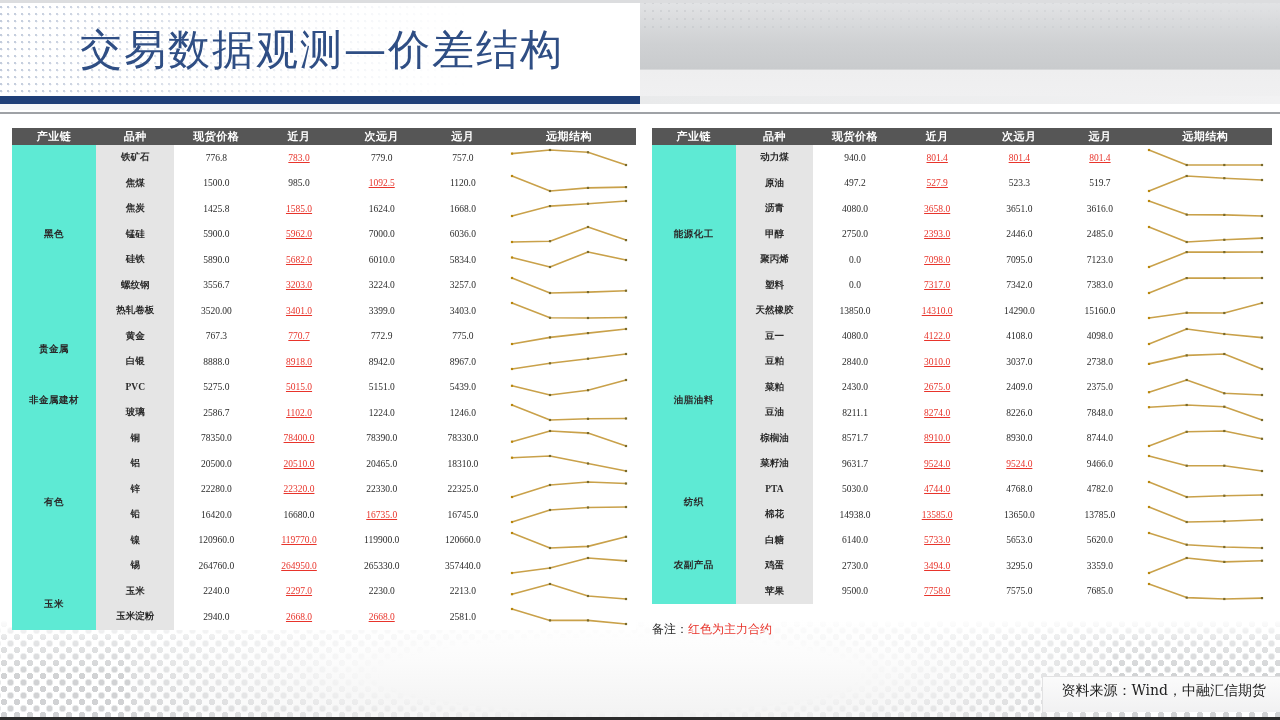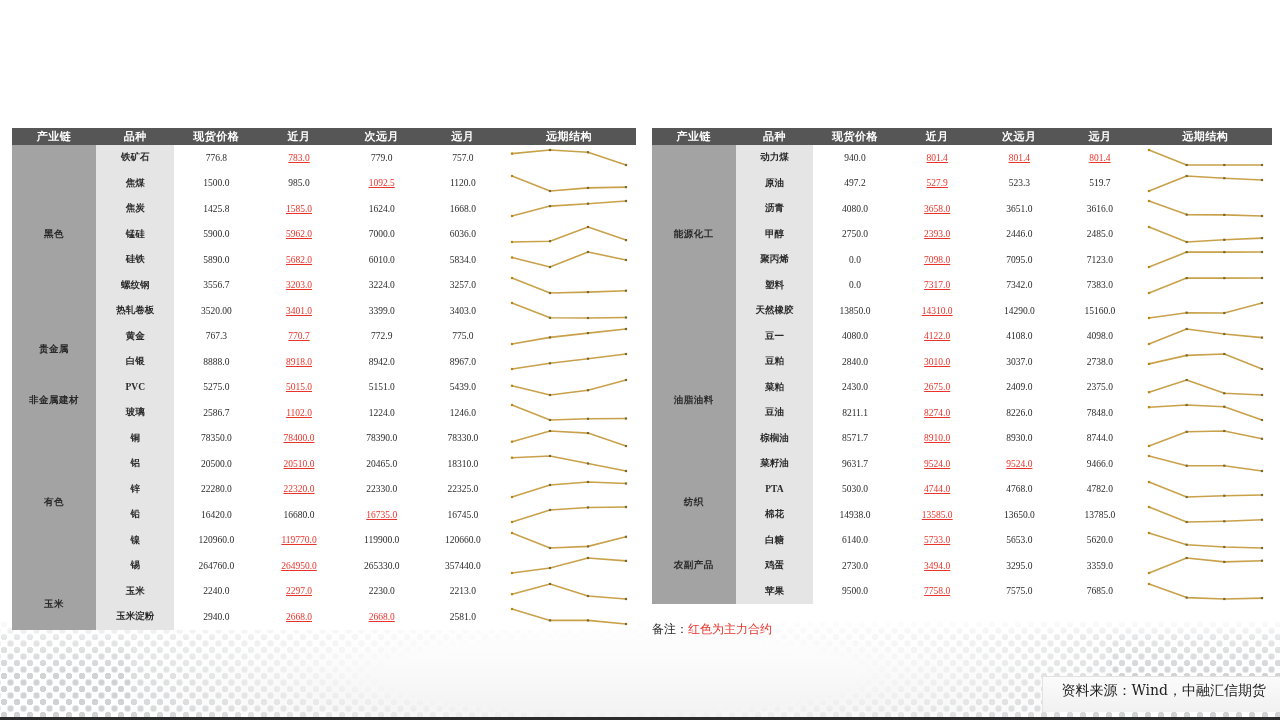--- a/index.html
+++ b/index.html
@@ -114,21 +114,21 @@
     height: 25.5px;
     border: none;
     white-space: nowrap;
     font-family: "Liberation Serif", "DejaVu Serif", serif;
   }
   td.grp {
     font-size: 11px;
     font-weight: bold;
     font-family: "Liberation Sans", sans-serif;
     color: #1b1b1b;
-    background: #a3a3a3;
+    background: #5eead4;
     border-right: 1px solid #ffffff;
     letter-spacing: .5px;
     margin-top: 20px;
   }
   td.var {
     font-size: 9.5px;
     font-weight: bold;
     font-family: "Liberation Sans", sans-serif;
     color: #1b1b1b;
     background: #e5e5e5;
@@ -164,20 +164,33 @@
   }
 </style>
 </head>
 <body>
 
 <div class="slide">
 
   <div class="honeycomb"></div>
   <div class="honeycomb-fade-center"></div>
 
+  <div class="header-wrap">
+    <div class="header-right"></div>
+    <div class="header-right-dots"></div>
+    <div class="header-left">
+      <div class="header-dots"></div>
+    </div>
+    <div class="header-topline"></div>
+    <div class="slide-title">交易数据观测—价差结构</div>
+    <div class="title-underline-gray"></div>
+    <div class="title-bar-blue"></div>
+    <div class="title-bar-blue-right"></div>
+    <div class="title-bar-thin"></div>
+  </div>
 
   <div class="panel left">
     <table class="ftable" id="left-table">
       <thead>
           <tr>
             <th style="width: 13.5%;">产业链</th>
             <th style="width: 12.5%;">品种</th>
             <th style="width: 13.5%;">现货价格</th>
             <th style="width: 13%;">近月</th>
             <th style="width: 13.5%;">次远月</th>

